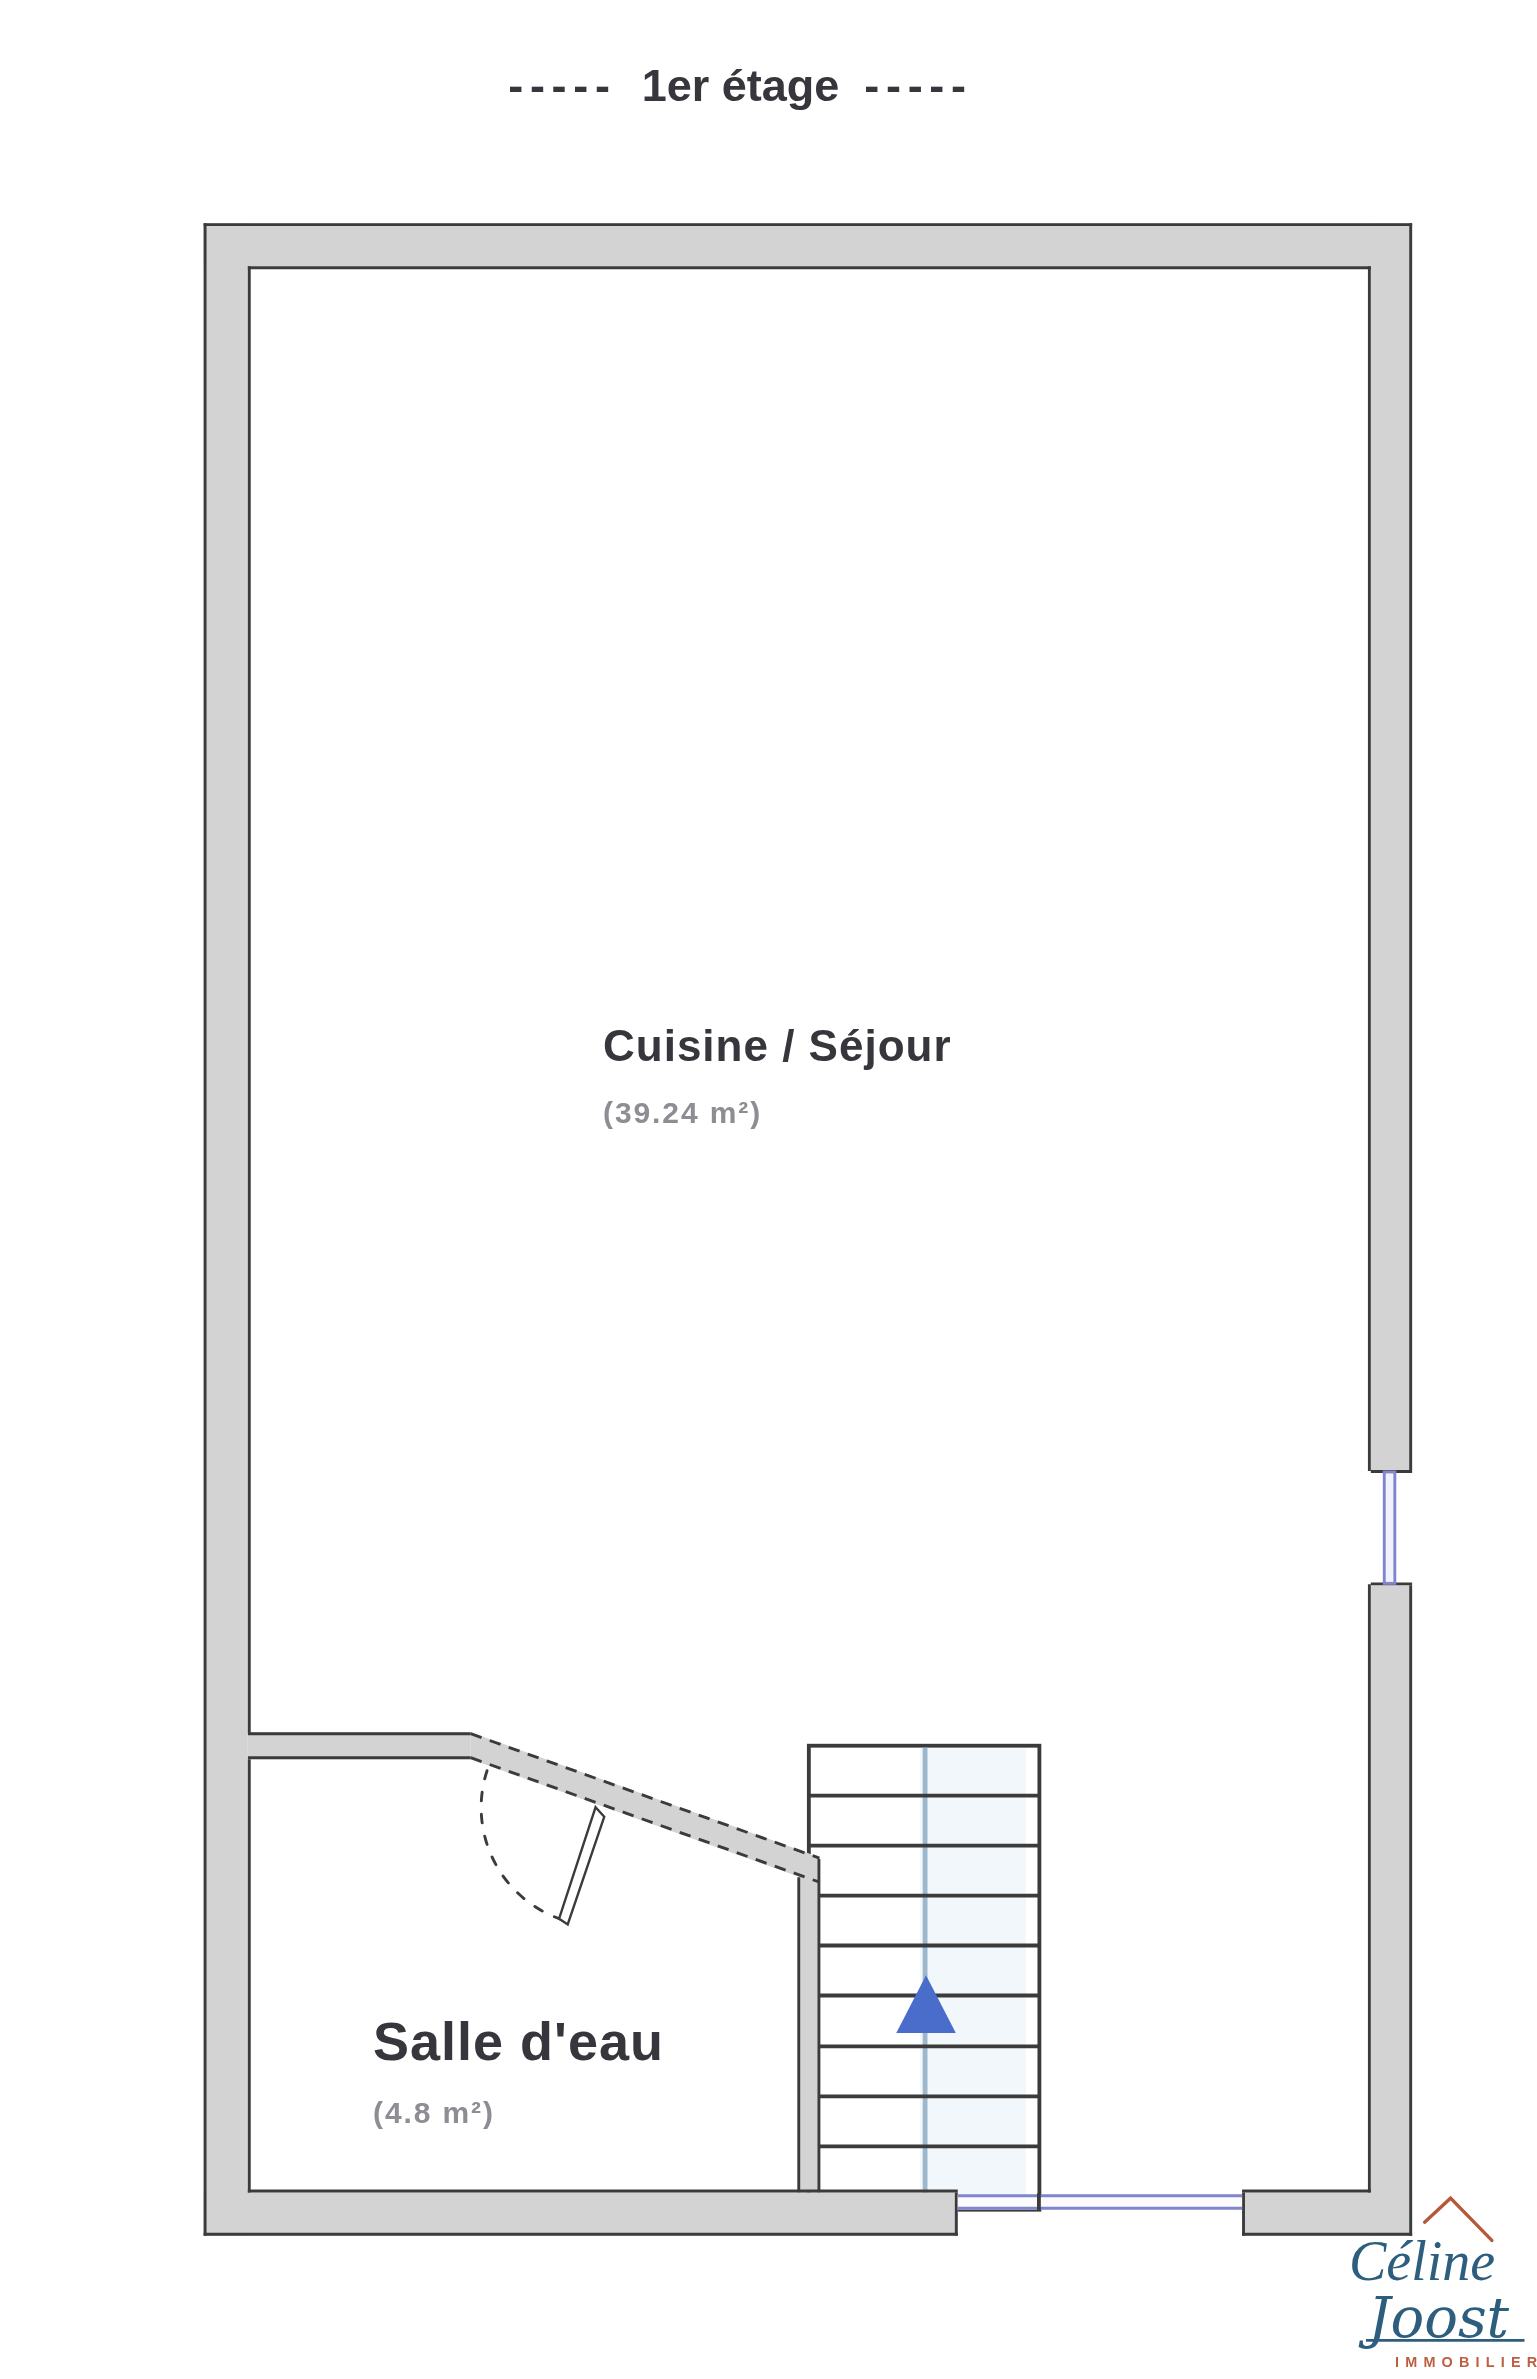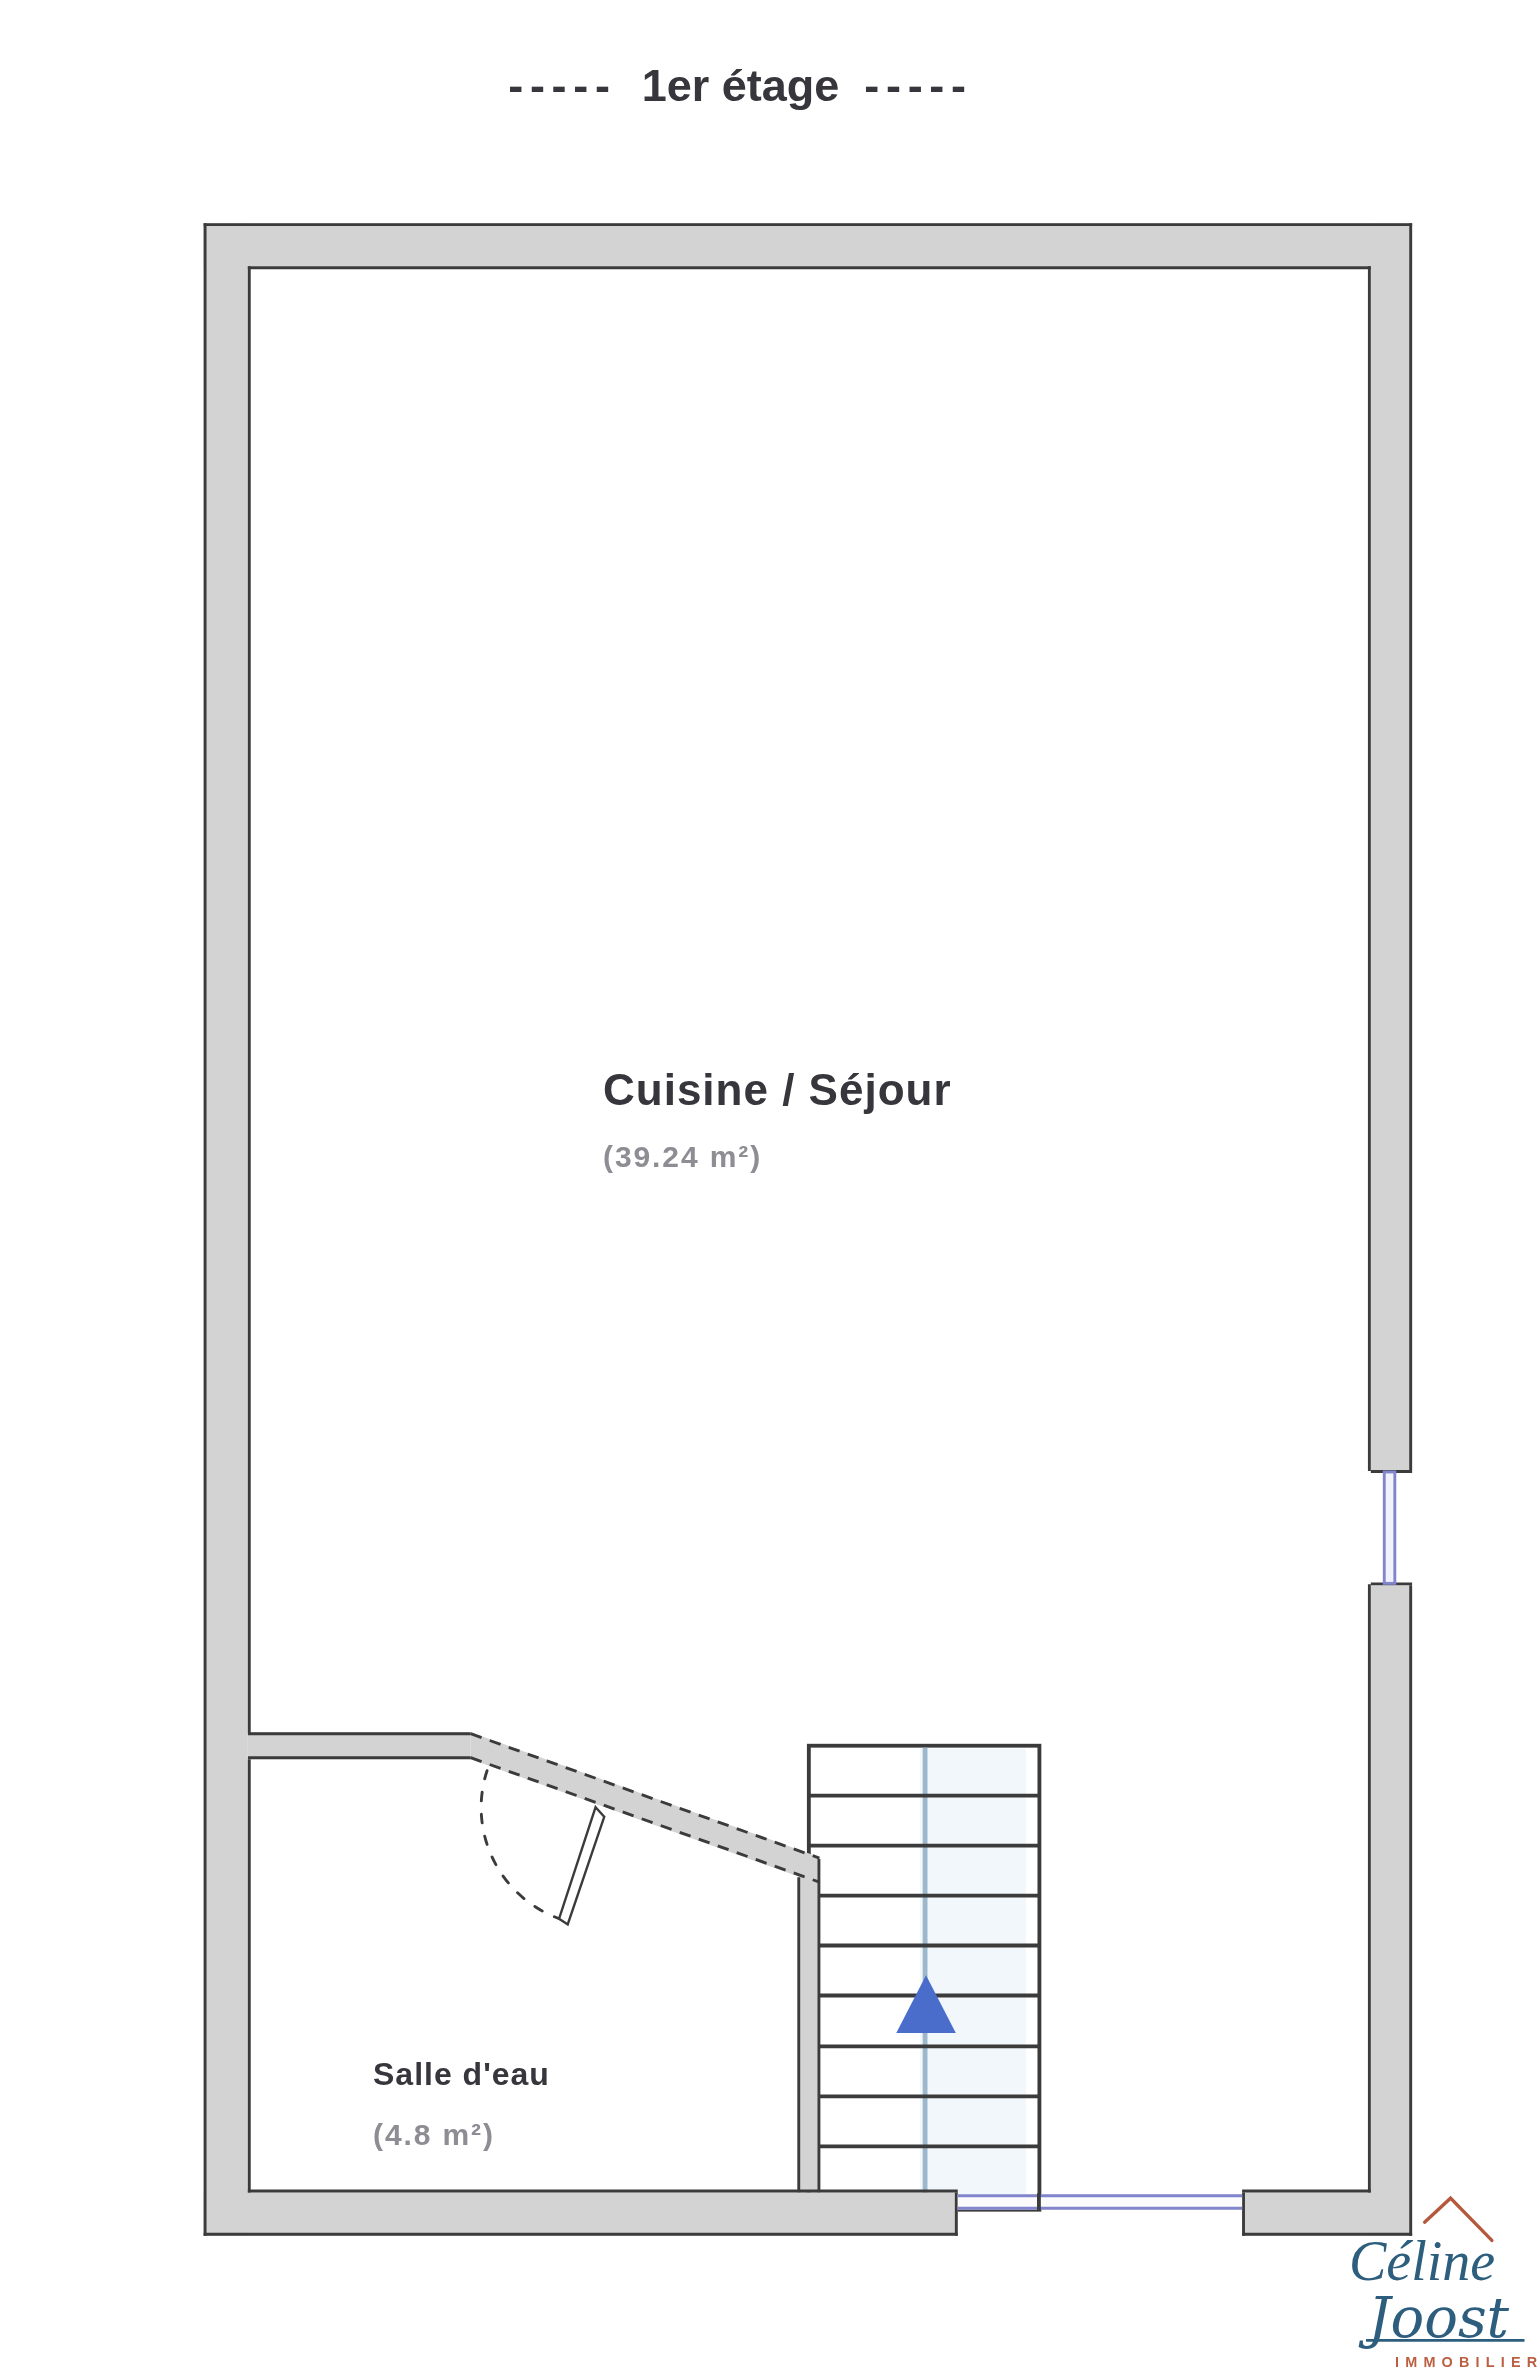--- a/index.html
+++ b/index.html
@@ -8,30 +8,30 @@
     font-family:"Liberation Sans", sans-serif;
   }
   .plan-svg{position:absolute;left:0;top:0;}
   
   .floor-title{
     position:absolute;left:0;top:60px;width:1481px;
     display:flex;justify-content:center;align-items:center;gap:25px;
     color:#36363c;font-weight:bold;font-size:45px;
   }
   .floor-title .dashes{letter-spacing:6.7px;font-weight:bold;}
-  .room-label{position:absolute;line-height:1;margin-top:44px;}
+  .room-label{position:absolute;line-height:1;}
   .room-label .room-name{
     color:#36363c;font-size:44px;font-weight:bold;letter-spacing:1px;white-space:nowrap;
   }
   .room-label .room-area{
     color:#8d8d93;font-size:30px;font-weight:600;letter-spacing:1.9px;margin-top:30px;white-space:nowrap;
   }
   .label-cuisine{left:603px;top:1024px;}
   .label-salle{left:373px;top:2014px;}
-  .label-salle .room-name{font-size:32px;text-align:right;}
+  .label-salle .room-name{font-size:54px;text-align:right;}
   
   .logo-script{
     position:absolute;color:#2e5e7e;
     font-family:"DejaVu Serif", serif;font-style:italic;font-size:56px;line-height:1;
     white-space:nowrap;
   }
   .logo-line1{left:1349px;top:2233px;font-family:Liberation Serif, serif;}
   .logo-line2{left:1368px;top:2290px;}
   .logo-tagline{
     position:absolute;left:1395px;top:2354px;color:#bc5f41;

